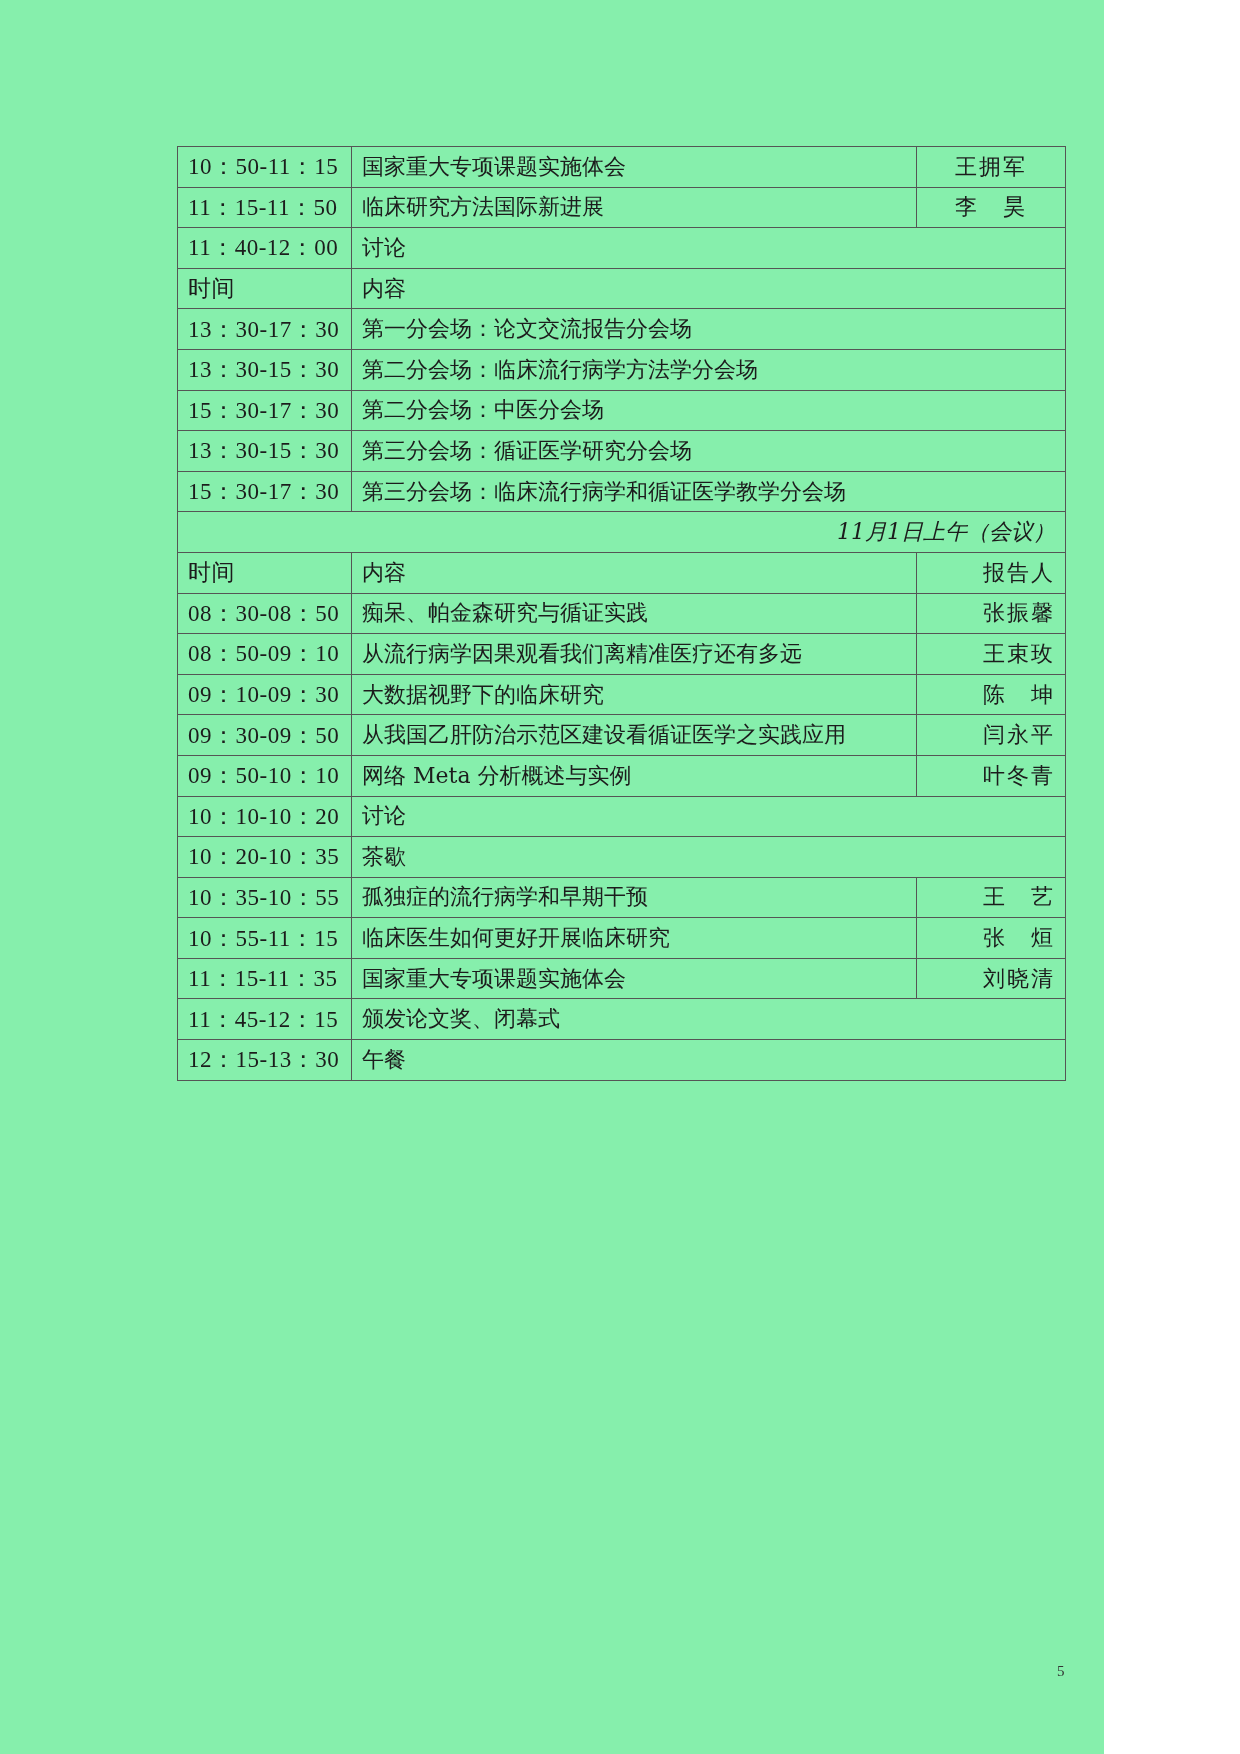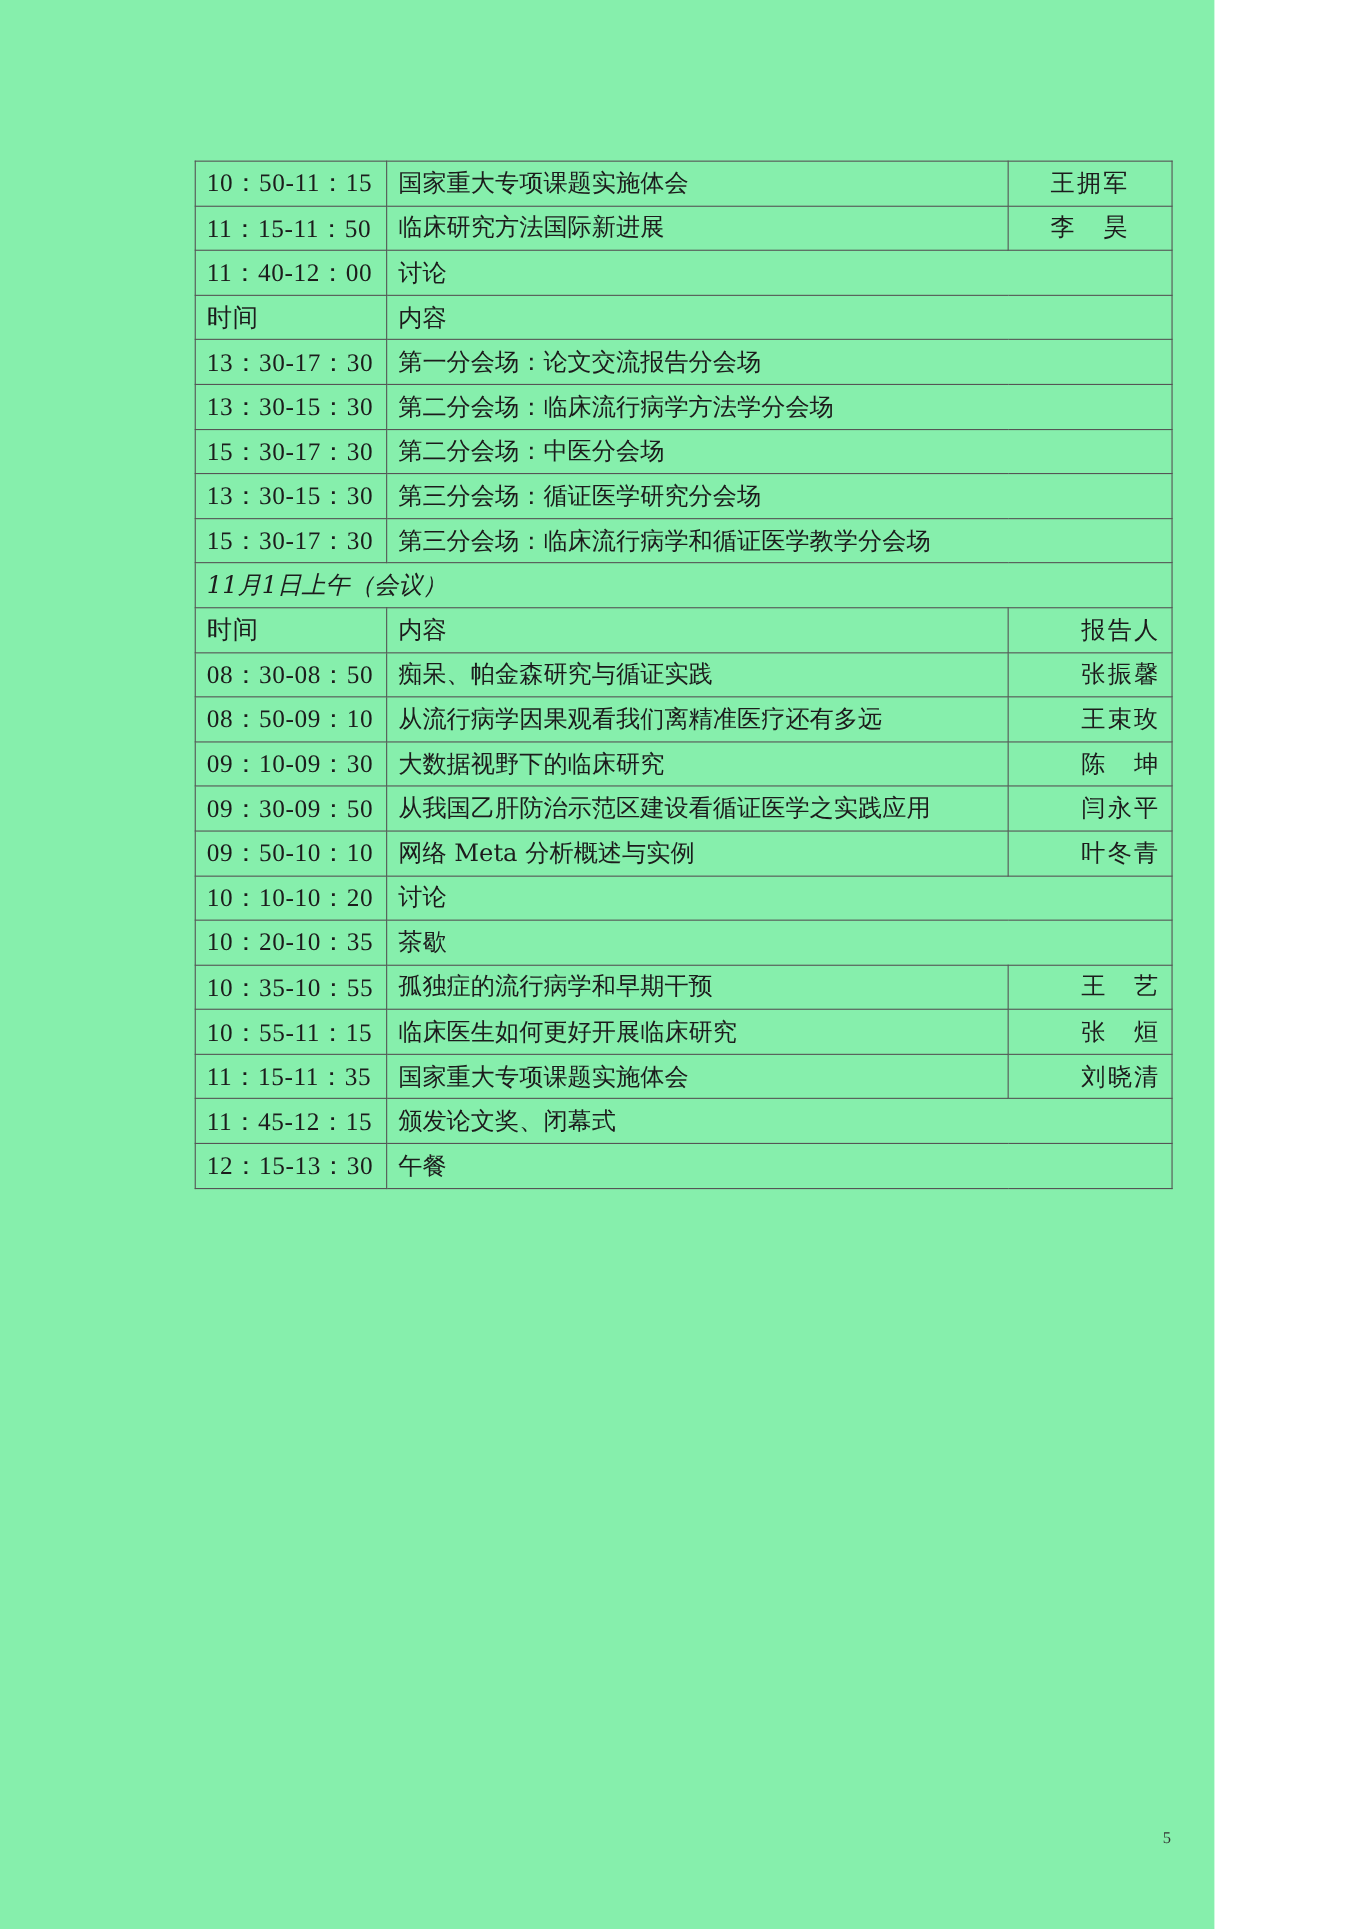--- a/index.html
+++ b/index.html
@@ -3,21 +3,21 @@
 <meta charset="utf-8">
 <style>
   html, body { margin: 0; padding: 0; background: #ffffff; }
   body { width: 1240px; height: 1754px; position: relative; font-family: "DejaVu Serif", "Liberation Serif", serif; color: #1c1c1c; }
   .page { position: absolute; left: 0; top: 0; width: 1104px; height: 1754px; background: #86efac; }
   table.agenda { position: absolute; left: 177px; top: 146px; width: 889px; border-collapse: collapse; font-size: 22px; }
   table.agenda td { border: 1.5px solid #555; height: 39.6px; padding: 0 10px; vertical-align: middle; white-space: nowrap; }
   td.time { width: 153px; font-family: "Liberation Serif", "DejaVu Serif", serif; font-size: 23px; letter-spacing: 0.5px; }
   td.speaker1 { width: 128px; text-align: center; letter-spacing: 2px; font-family: Liberation Mono, monospace; }
   td.speaker2 { width: 114px; text-align: right; letter-spacing: 2px; }
-  td.section { font-style: italic; font-size: 22px; }
+  td.section { font-style: italic; font-size: 22px; text-align: right; }
   .pagenum { position: absolute; left: 1057px; top: 1663px; font-size: 15px; font-family: "Liberation Serif", serif; color: #333; }
 </style>
 </head>
 <body>
 
 <div class="page">
 <table class="agenda">
   <tbody>
     <tr>
       <td class="time">10：50-11：15</td>

